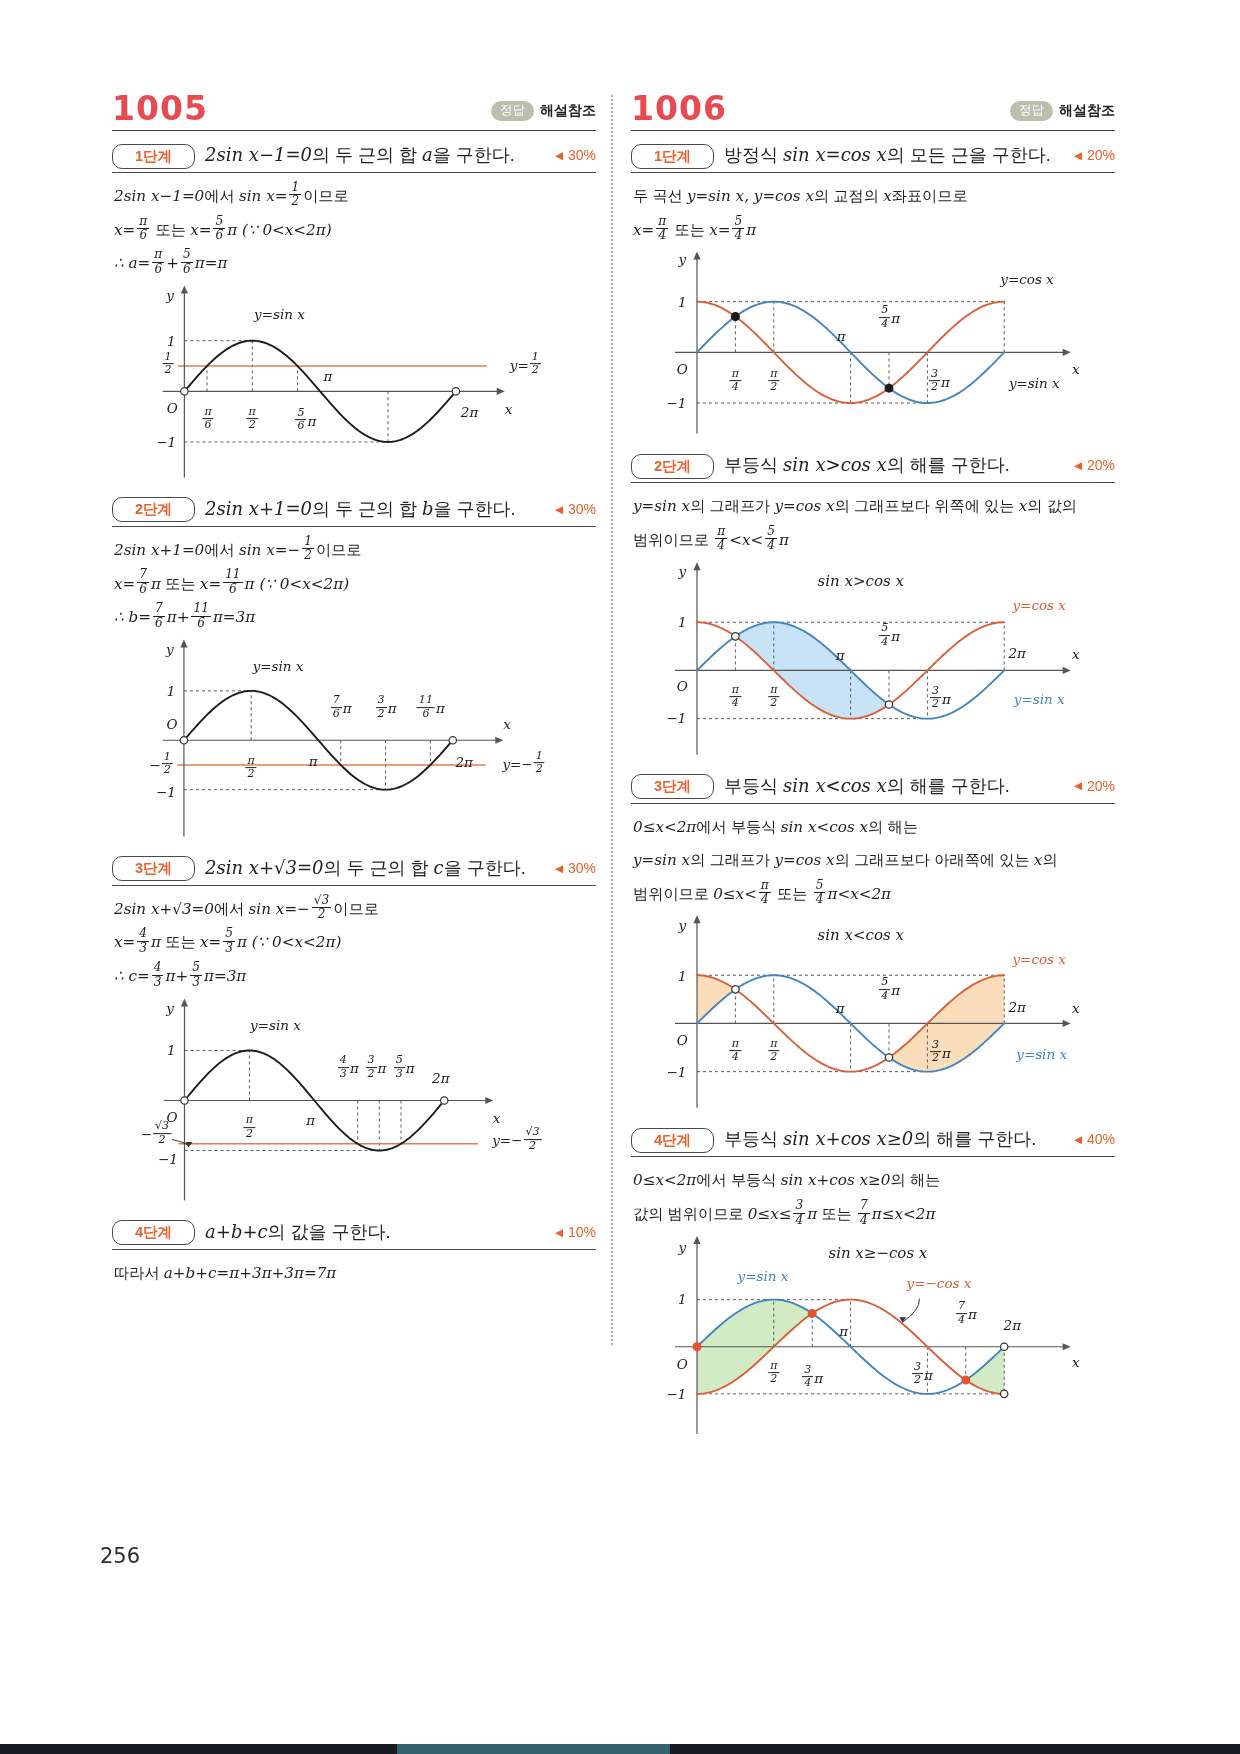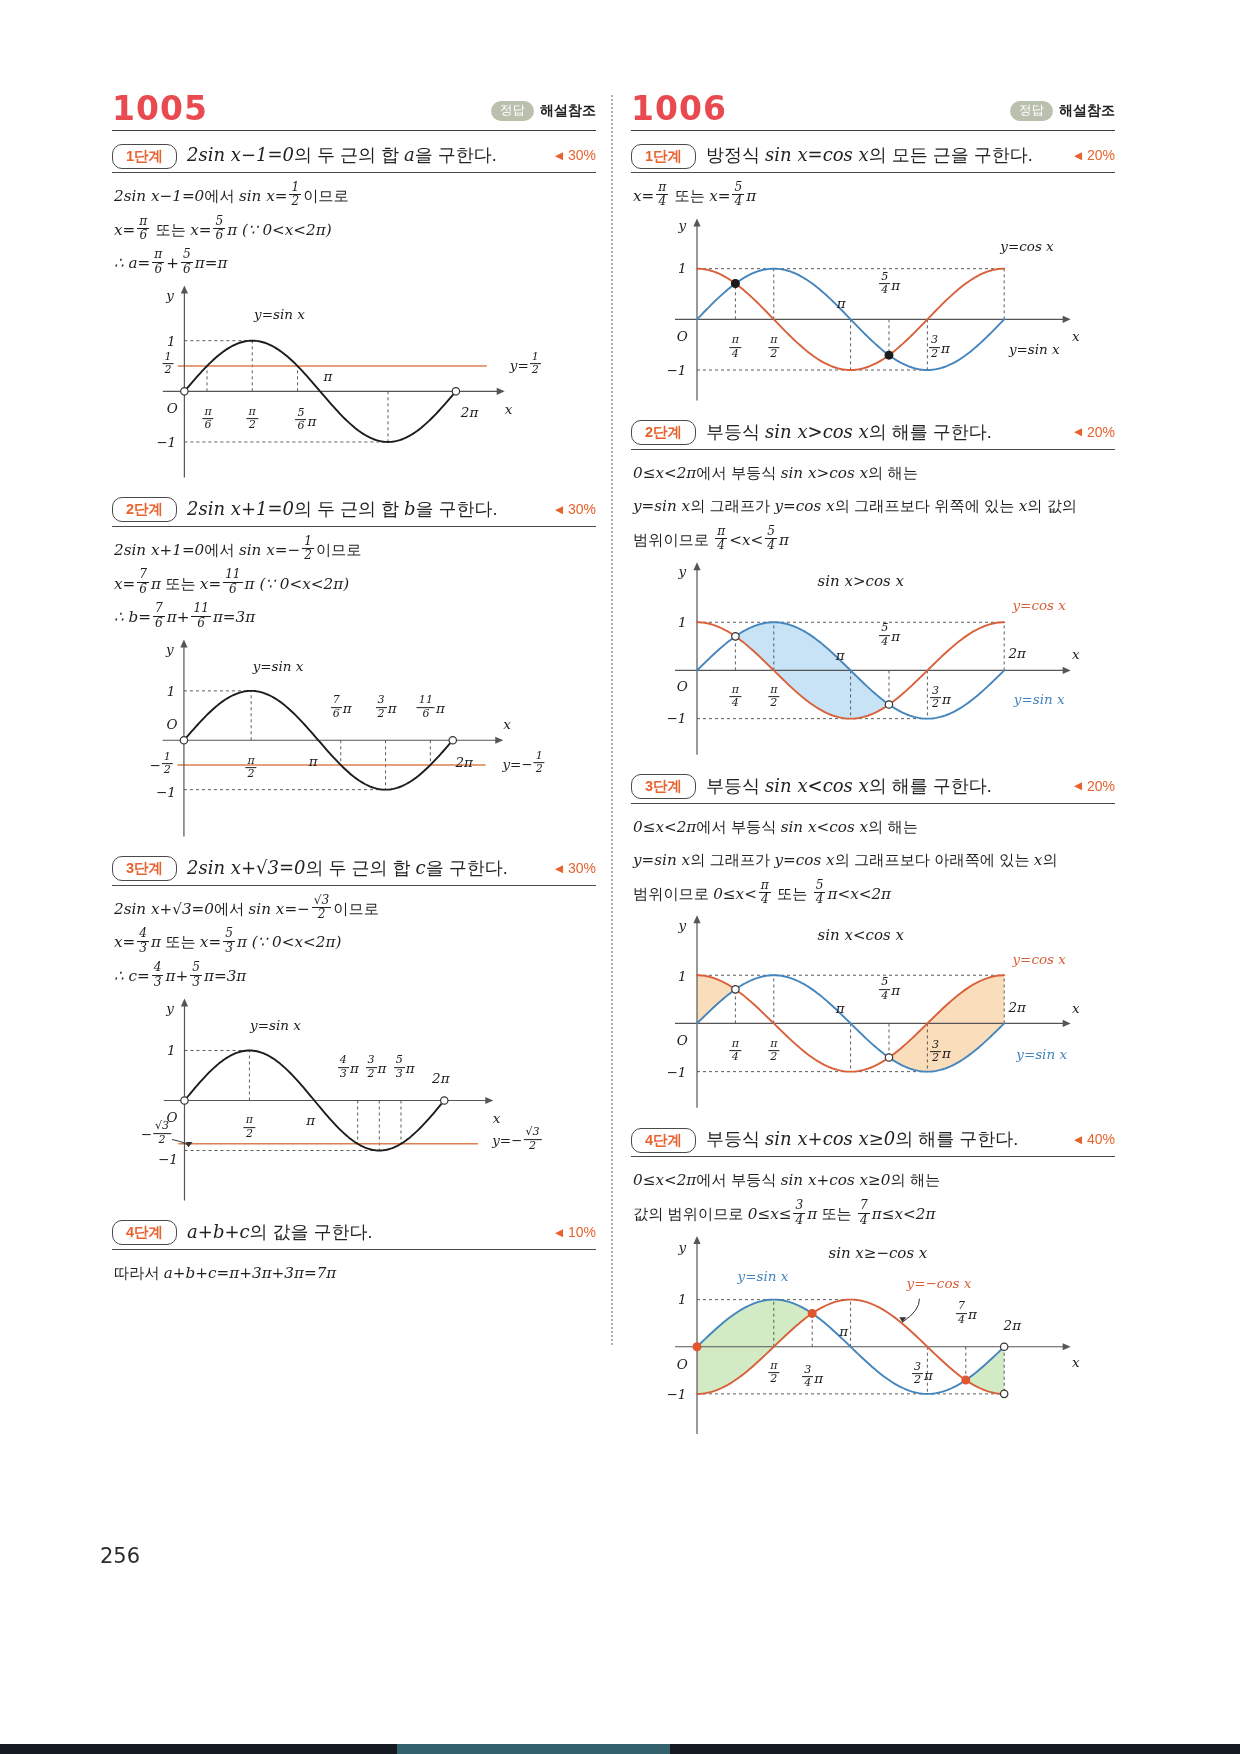--- a/index.html
+++ b/index.html
@@ -11,21 +11,21 @@
   .col-right{left:631px;}
   .prob-head{display:flex;align-items:flex-end;justify-content:space-between;
              border-bottom:1.6px solid #3c3c3c;padding-bottom:5px;margin-bottom:12px;}
   .prob-num{font-size:33px;font-weight:bold;color:#e84a4f;font-family:"DejaVu Sans",sans-serif;letter-spacing:1px;line-height:1;}
   .badge{display:flex;align-items:center;gap:6px;font-size:14px;padding-bottom:4px;}
   .badge-pill{background:#b9c0ad;color:#ffffff;border-radius:10px;padding:1px 9px 2px;font-size:12.5px;}
   .badge-text{font-weight:bold;color:#222;}
   .step{margin-top:12px;}
   .step-head{display:flex;align-items:center;border-bottom:1.4px solid #4a4a4a;padding-bottom:5px;margin-bottom:8px;}
   .step-tag{border:1.5px solid #4a4a4a;border-radius:10px;background:#fff;color:#e8622d;font-weight:bold;
-            font-size:14.5px;padding:2px 13px;margin-bottom:-8px;position:relative;top:-3px;white-space:nowrap;}
+            font-size:14.5px;padding:2px 22px;margin-bottom:-8px;position:relative;top:-3px;white-space:nowrap;}
   .step-title{margin-left:10px;font-size:18px;color:#222;}
   .step-pct{margin-left:auto;color:#e8622d;font-size:14px;display:flex;gap:5px;align-items:center;white-space:nowrap;}
   .pct-arrow{font-size:10.5px;line-height:1;}
   .lines{padding-left:2px;}
   .line{margin:3px 0;font-size:15.2px;line-height:1.95;}
   .m{font-family:"DejaVu Serif",serif;font-style:italic;}
   .frac{display:inline-block;text-align:center;vertical-align:middle;font-size:0.8em;line-height:1.12;
         margin:0 2px;transform:translateY(-2px);font-family:"DejaVu Serif",serif;font-style:italic;}
   .fn{display:block;border-bottom:1.1px solid currentColor;padding:0 2px;}
   .fd{display:block;padding:0 2px;}
@@ -225,20 +225,21 @@
     <div class="step">
       <div class="step-head">
         <span class="step-tag">1단계</span>
         <span class="step-title"><span>방정식 </span><span class="m">sin x=cos x</span><span>의 모든 근을 구한다.</span></span>
         <span class="step-pct">
           <span class="pct-arrow">◀</span>
           <span>20%</span>
         </span>
       </div>
       <div class="lines">
+          <p class="line"><span>두 곡선 </span><span class="m">y=sin x, y=cos x</span><span>의 교점의 </span><span class="m">x</span><span>좌표이므로</span></p>
           <p class="line"><span class="m">x=</span><span class="frac"><span class="fn">π</span><span class="fd">4</span></span><span> 또는 </span><span class="m">x=</span><span class="frac"><span class="fn">5</span><span class="fd">4</span></span><span class="m">π</span></p>
         </div>
       <div class="graph" style="width: 440px; height: 190px;">
           <svg width="440" height="190">
             <line x1="82.39733333333334" y1="101.33333333333333" x2="82.39733333333334" y2="65.50693333333332" stroke="#4a4a4a" stroke-width="0.9" stroke-dasharray="3,3"></line>
             <line x1="120.79466666666667" y1="101.33333333333333" x2="120.79466666666667" y2="50.666666666666686" stroke="#4a4a4a" stroke-width="0.9" stroke-dasharray="3,3"></line>
             <line x1="197.58933333333334" y1="101.33333333333333" x2="197.58933333333334" y2="152" stroke="#4a4a4a" stroke-width="0.9" stroke-dasharray="3,3"></line>
             <line x1="235.98666666666668" y1="101.33333333333333" x2="235.98666666666668" y2="137.15973333333335" stroke="#4a4a4a" stroke-width="0.9" stroke-dasharray="3,3"></line>
             <line x1="274.384" y1="101.33333333333333" x2="274.384" y2="152" stroke="#4a4a4a" stroke-width="0.9" stroke-dasharray="3,3"></line>
             <line x1="351.1786666666667" y1="101.33333333333333" x2="351.1786666666667" y2="50.666666666666686" stroke="#4a4a4a" stroke-width="0.9" stroke-dasharray="3,3"></line>
@@ -271,21 +272,20 @@
     <div class="step">
       <div class="step-head">
         <span class="step-tag">2단계</span>
         <span class="step-title"><span>부등식 </span><span class="m">sin x&gt;cos x</span><span>의 해를 구한다.</span></span>
         <span class="step-pct">
           <span class="pct-arrow">◀</span>
           <span>20%</span>
         </span>
       </div>
       <div class="lines">
-          <p class="line"><span class="m">0≤x&lt;2π</span><span>에서 부등식 </span><span class="m">sin x&gt;cos x</span><span>의 해는</span></p>
           <p class="line"><span class="m">y=sin x</span><span>의 그래프가 </span><span class="m">y=cos x</span><span>의 그래프보다 위쪽에 있는 </span><span class="m">x</span><span>의 값의</span></p>
           <p class="line"><span>범위이므로 </span><span class="frac"><span class="fn">π</span><span class="fd">4</span></span><span class="m">&lt;x&lt;</span><span class="frac"><span class="fn">5</span><span class="fd">4</span></span><span class="m">π</span></p>
         </div>
       <div class="graph" style="width: 440px; height: 200px;">
           <svg width="440" height="200">
             <polygon points="82.39733333333334,74.35623711520611 83.4944,73.60018461221227 84.59146666666666,72.86167193284803 85.68853333333334,72.14107094222678 86.7856,71.43874448634514 87.88266666666667,70.75504620937804 88.97973333333333,70.09032037560752 90.0768,69.44490169607445 91.17386666666668,68.81911516004055 92.27093333333335,68.21327587134596 93.36800000000001,67.62768888974401 94.46506666666667,67.06264907729383 95.56213333333332,66.51844094988778 96.65920000000001,65.9953385339883 97.75626666666666,65.49360522864691 98.85333333333332,65.01349367287403 99.95039999999999,64.55524561842711 101.04746666666666,64.11909180808081 102.14453333333333,63.70525185944052 103.24159999999999,63.31393415435767 104.33866666666665,62.945335734002754 105.43573333333333,62.5996421996488 106.5328,62.27702761921495 107.62986666666666,61.97765443961768 108.72693333333333,61.70167340497355 109.824,61.44922348069451 110.92106666666666,61.2204317835145 112.01813333333334,61.015413517481875 113.11519999999999,60.83427191595047 114.21226666666666,60.67709818959827 115.30933333333334,60.54397148049992 116.4064,60.43495882227609 117.50346666666668,60.35011510633973 118.60053333333333,60.28948305425678 119.69760000000001,60.25309319623412 120.79466666666667,60.24096385574683 121.89173333333335,60.25310114031171 122.9888,60.28949893841184 124.08586666666665,60.350138922574104 125.18293333333334,60.43499055859749 126.28000000000002,60.54401112092813 127.37706666666666,60.67714571417301 128.47413333333333,60.83432730074159 129.57119999999998,61.01547673460135 130.66826666666665,61.220502801130436 131.76533333333333,61.44930226304723 132.8624,61.701759912393584 133.95946666666666,61.977748628545726 135.05653333333333,62.27712944222381 136.15359999999998,62.599751605467304 137.25066666666666,62.94545266754153 138.3477333333333,63.31405855673685 139.4448,63.70538366801955 140.54186666666666,64.11923095648973 141.63893333333334,64.55539203660015 142.73600000000002,65.01364728708495 143.83306666666667,65.4937659615459 144.93013333333334,65.99550630464117 146.0272,66.51861567381653 147.12426666666667,67.06283066651932 148.22133333333332,67.62787725283013 149.31839999999997,68.2134709134458 150.41546666666667,68.81931678294413 151.51253333333332,69.44510979825802 152.6096,70.09053485228492 153.70666666666668,70.75526695255328 154.80373333333333,71.43897138486685 155.90079999999998,72.14130388184418 156.99786666666665,72.86191079626848 158.09493333333333,73.60042927916028 159.19199999999998,74.35648746248395 160.28906666666666,75.12970464639504 161.38613333333333,75.91969149093521 162.4832,76.7260502120775 163.58026666666666,77.5483747820235 164.6773333333333,78.3862511336515 165.77439999999999,79.23925736901272 166.87146666666666,80.10696397177072 167.96853333333334,80.98893402347669 169.0656,81.88472342357218 170.16266666666667,82.79388111300811 171.25973333333334,83.71594930136766 172.3568,84.65046369737857 173.45386666666664,85.59695374269893 174.55093333333332,86.55494284885854 175.648,87.52394863723671 176.74506666666665,88.50348318195549 177.84213333333335,89.49305325556638 178.9392,90.49216057740608 180.03626666666665,91.50030206449715 181.13333333333333,92.5169700848667 182.2304,93.54165271315547 183.32746666666665,94.57383398838878 184.4245333333333,95.61299417377978 185.5216,96.65861001843383 186.61866666666668,97.71015502082217 187.71573333333333,98.76709969389248 188.8128,99.82891183168323 189.9098666666667,100.89505677730605 191.00693333333334,101.9649976921633 192.10399999999998,103.03819582626356 193.20106666666666,104.11411078949975 194.2981333333333,105.19220082375304 195.3952,106.27192307568585 196.4922666666667,107.3527338700859 197.58933333333334,108.43408898362443 198.68640000000002,109.5154439188904 199.7834666666667,110.59625417856248 200.88053333333335,111.67597553958113 201.9776,112.75406432718277 203.07466666666667,113.82997768865751 204.17173333333332,114.903173866693 205.26880000000003,115.97311247216717 206.36586666666668,117.03925475625144 207.46293333333335,118.10106388168828 208.56,119.15800519310628 209.65706666666668,120.20954648623643 210.75413333333333,121.25515827589426 211.85120000000003,122.29431406259283 212.94826666666668,123.32649059765234 214.04533333333336,124.35116814667278 215.1424,125.36783075123708 216.23946666666666,126.37596648871298 217.33653333333334,127.37506773002268 218.4336,128.36463139525057 219.53066666666666,129.34415920696011 220.62773333333334,130.3131579410931 221.72480000000002,131.2711396753237 222.82186666666664,132.2176220347431 223.91893333333337,133.15212843475126 225.01600000000002,134.0741883210326 226.11306666666667,134.98333740649508 227.21013333333332,135.8791179050544 228.3072,136.76107876214357 229.40426666666667,137.62877588183397 230.50133333333335,138.48177235045188 231.59839999999997,139.31963865657863 232.6954666666667,140.14195290732377 233.79253333333332,140.9483010407616 234.88960000000003,141.73827703442498 235.98666666666668,142.51148310975066 235.98666666666668,142.51085724270555 234.88960000000003,143.2669182661788 233.79253333333332,144.00543965081945 232.6954666666667,144.72604952713067 231.59839999999997,145.4283850446417 230.50133333333335,146.11209255461463 229.40426666666667,146.77682778811845 228.3072,147.4222560293792 227.21013333333332,148.04805228432045 226.11306666666667,148.65390144420834 225.016,149.23949844431905 223.91893333333337,149.80454841754874 222.8218666666667,150.3487668428889 221.72480000000002,150.8718796886916 220.62773333333334,151.37362355065363 219.53066666666666,151.85374578444896 218.4336,152.31200463294337 217.33653333333334,152.74816934792705 216.2394666666667,153.16202030630382 215.1424,153.55334912067846 214.04533333333336,153.92195874428654 212.94826666666668,154.2676635702139 211.85120000000003,154.59028952485568 210.75413333333333,154.88967415556814 209.65706666666668,155.16566671246872 208.56,155.4181282243436 207.46293333333335,155.64693156862415 206.36586666666668,155.85196153539732 205.26880000000003,156.0331148854176 204.17173333333332,156.19030040209117 203.07466666666667,156.32343893740662 201.9776,156.43246345178846 200.88053333333335,156.51731904785365 199.78346666666667,156.57796299805432 198.68640000000002,156.6143647661925 197.58933333333334,156.62650602279592 196.4922666666667,156.61438065434766 195.3952,156.5779947663645 194.2981333333333,156.5173666803224 193.20106666666666,156.43252692443133 192.10399999999998,156.32351821826308 191.00693333333334,156.19039545124068 189.90986666666666,156.03322565499985 188.8128,155.85208796963627 187.71573333333333,155.647073603856 186.61866666666668,155.41828578904904 185.52159999999998,155.16583972730876 184.42453333333333,154.88986253342424 183.32746666666665,154.59049317087346 182.2304,154.26788238185094 181.13333333333333,153.92219261136412 180.03626666666668,153.5535979254369 178.93919999999997,153.1622839234618 177.84213333333335,152.74844764474486 176.74506666666667,152.31229746928946 175.648,151.85405301287076 174.55093333333332,151.37394501645164 173.45386666666664,150.87221522999735 172.3568,150.3491162907464 171.25973333333334,149.80491159599973 170.16266666666667,149.23987517049133 169.0656,148.65429152840807 167.96853333333334,148.04845553012757 166.87146666666666,147.42267223374637 165.7744,146.77725674147325 164.6773333333333,146.1125340409651 163.58026666666666,145.4288388416851 162.4832,144.7265154063655 161.38613333333336,144.0059173776604 160.28906666666666,143.26740760007485 159.192,142.51135793726124 158.09493333333333,141.7381490847735 156.99786666666668,140.94817037837498 155.9008,140.14181959799473 154.80373333333333,139.3195027674327 153.70666666666665,138.48163394991366 152.60960000000003,137.62863503959267 151.51253333333332,136.7609355491178 150.41546666666667,135.8789723933566 149.3184,134.98318966939513 148.22133333333332,134.07403843292087 147.12426666666667,133.15197647110136 146.0272,132.21746807207356 144.93013333333334,131.27098379115975 143.83306666666667,130.31300021392752 142.73600000000002,129.34399971621363 141.63893333333337,128.36447022123195 140.54186666666666,127.37490495388828 139.4448,126.37580219242587 138.34773333333334,125.36766501752577 137.2506666666667,124.35100105898958 136.15359999999998,123.32632224013132 135.05653333333333,122.29414452000748 133.95946666666669,121.25498763361477 132.8624,120.2093748301867 131.76533333333333,119.15783260972073 130.66826666666668,118.10089045786827 129.57119999999998,117.03908057932144 128.4741333333333,115.97293762983098 127.37706666666669,114.90299844698939 126.28000000000002,113.82980177991597 125.18293333333332,112.7538880179791 124.08586666666667,111.67579891869273 122.9888,110.59607733492368 121.89173333333332,109.51526694154772 120.79466666666667,108.43391196169175 119.69760000000001,107.35255689269947 118.6005333333333,106.27174623195953 117.50346666666668,105.19202420273342 116.4064,104.1139344801212 115.30933333333331,103.0380199173036 114.21226666666666,101.96482227219784 113.11519999999999,100.8948819346647 112.01813333333334,99.82873765440492 110.92106666666666,98.76692626968118 109.824,97.70998243700251 108.72693333333333,96.65843836190749 107.62986666666666,95.61282353098133 106.5328,94.5736644452424 105.43573333333333,93.54148435503163 104.33866666666665,92.51680299653921 103.24159999999999,91.50013633010039 102.14453333333334,90.49199628039273 101.04746666666668,89.49289047866532 99.95039999999999,88.50332200713015 98.85333333333334,87.52378914564385 97.75626666666668,86.55478512080737 96.6592,85.59679785761061 95.56213333333335,84.65030973374634 94.46506666666667,83.71579733671719 93.36799999999998,82.79373122385852 92.27093333333335,81.88457568539755 91.17386666666668,80.988788510668 90.07679999999998,80.10682075759836 88.97973333333333,79.23911652558972 87.88266666666667,78.38611273189706 86.7856,77.5482388916274 85.68853333333334,76.72591690146497 84.59146666666666,75.91956082723247 83.4944,75.1295766953955 82.39733333333334,74.35636228861513" fill="rgba(130,192,232,0.45)" stroke="none"></polygon>
             <line x1="82.39733333333334" y1="108.43373493975905" x2="82.39733333333334" y2="74.3566265060241" stroke="#4a4a4a" stroke-width="0.9" stroke-dasharray="3,3"></line>
             <line x1="120.79466666666667" y1="108.43373493975905" x2="120.79466666666667" y2="60.24096385542171" stroke="#4a4a4a" stroke-width="0.9" stroke-dasharray="3,3"></line>
             <line x1="197.58933333333334" y1="108.43373493975905" x2="197.58933333333334" y2="156.6265060240964" stroke="#4a4a4a" stroke-width="0.9" stroke-dasharray="3,3"></line>
             <line x1="235.98666666666668" y1="108.43373493975905" x2="235.98666666666668" y2="142.510843373494" stroke="#4a4a4a" stroke-width="0.9" stroke-dasharray="3,3"></line>

